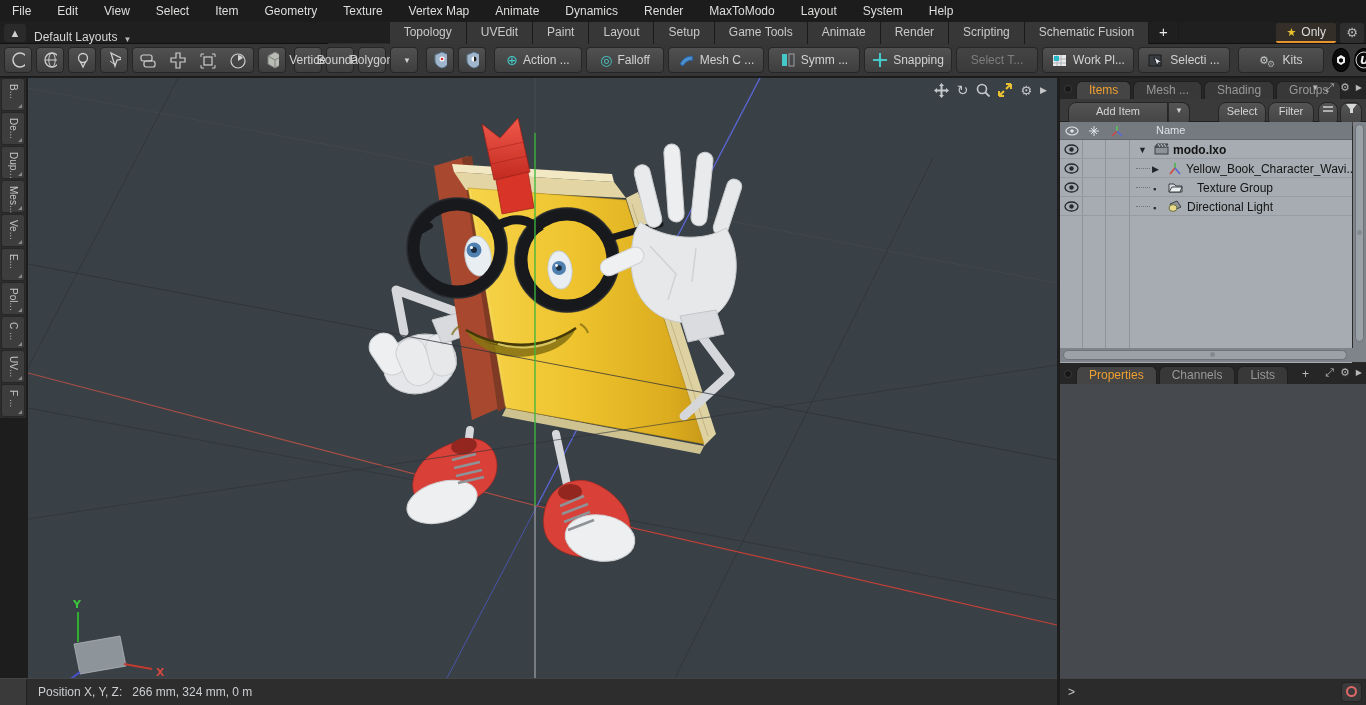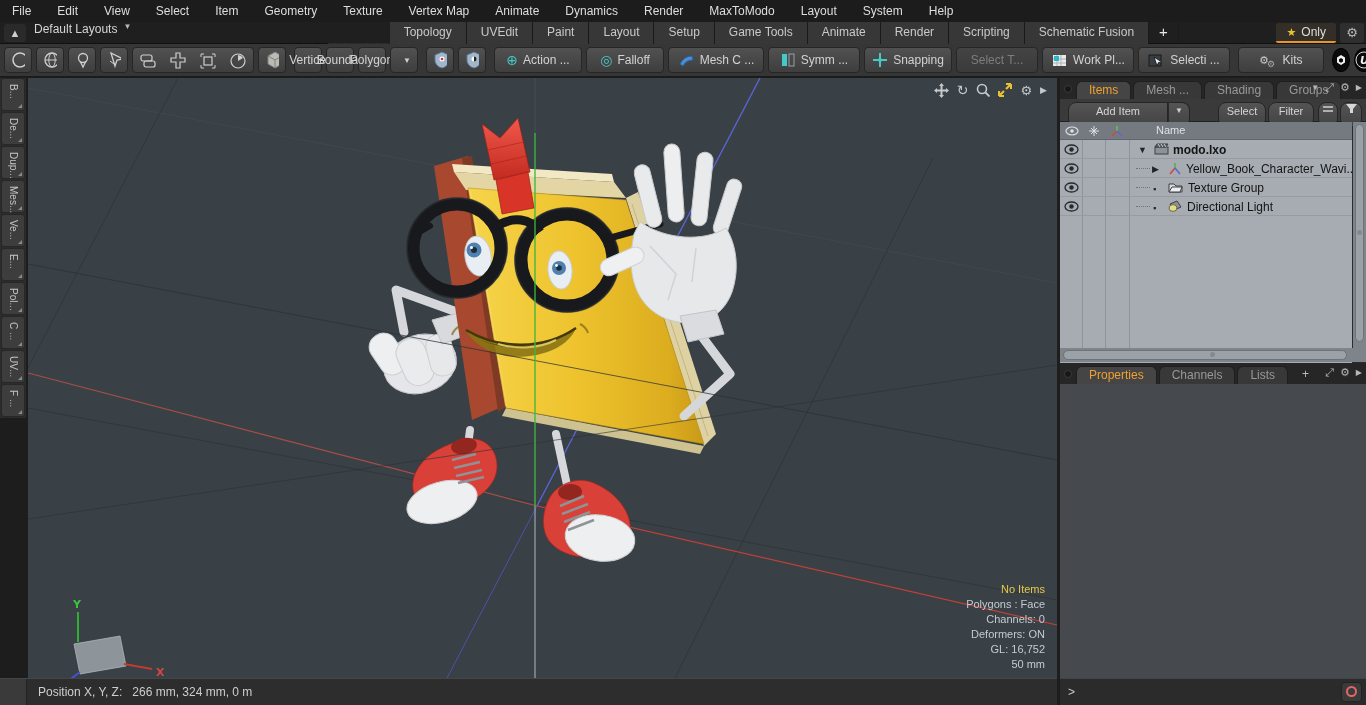--- a/index.html
+++ b/index.html
@@ -7,21 +7,21 @@
     font-family:"Liberation Sans","DejaVu Sans",sans-serif; -webkit-font-smoothing:antialiased; }
   .abs { position:absolute; }
 
   
   #menubar { left:0; top:0; width:1366px; height:22px; background:#1c1c1c; display:flex; align-items:center; gap:26px; padding-left:12px; }
   #menubar .menu-item { color:#dededd; font-size:12px; cursor:default; }
 
   
   #layoutbar { left:0; top:22px; width:1366px; height:22px; background:#1f1f1f; border-bottom:1px solid #111; }
   #pin-up-btn { left:4px; top:2px; width:22px; height:18px; background:#2a2a2a; border-radius:3px; color:#cfcfcf; font-size:11px; text-align:center; line-height:18px; }
-  #layout-selector { left:34px; top:0; height:22px; display:flex; align-items:flex-start; gap:6px; color:#d6d6d6; font-size:12px; }
+  #layout-selector { left:34px; top:0; height:22px; display:flex; align-items:flex-end; gap:6px; color:#d6d6d6; font-size:12px; }
   #layout-selector .caret { font-size:8px; color:#b9b9b9; }
   #layout-tabs { left:328px; top:0; height:22px; display:flex; }
   .layout-tab { height:22px; padding:0 14px; background:#373737; border-right:1px solid #1a1a1a; color:#c9c9c9; font-size:12px; line-height:21px; }
   .layout-tab.active { background:#2b2b2b; color:#e6e6e6; border-bottom:2px solid #e8952e;margin-top:21px; }
   .layout-tab.addtab { background:transparent; color:#e8e8e8; font-size:15px; line-height:20px; padding:0 10px; }
   #only-btn { right:30px; top:1px; height:20px; padding:0 10px; background:#332f28; border-bottom:2px solid #e8952e; color:#dcdcdc; font-size:12px; line-height:18px; border-radius:2px; display:flex; align-items:center; gap:5px; }
   #only-btn .star { color:#e8c030; font-size:11px; }
   #layout-gear-btn { right:2px; top:1px; width:24px; height:20px; background:#2e2e2e; border-radius:3px; color:#b8b8b8; text-align:center; line-height:19px; font-size:13px; }
 
   
@@ -474,28 +474,20 @@
         <circle cx="6" cy="6" r="4.5" fill="none" stroke="#c6c8ca" stroke-width="1.6"></circle>
         <line x1="9.5" y1="9.5" x2="13.5" y2="13.5" stroke="#c6c8ca" stroke-width="1.8"></line>
       </svg>
     <svg width="14" height="14">
         <path d="M1,13 L6,8 M8,6 L13,1 M13,1 h-5 M13,1 v5 M1,13 v-5 M1,13 h5" stroke="#e8c030" stroke-width="2.2" fill="none"></path>
       </svg>
     <span style="font-size:13px">⚙</span>
     <span style="font-size:9px">▶</span>
   </div>
 
-  <div id="vp-stats" class="abs">
-    <div class="hl">No Items</div>
-    <div>Polygons : Face</div>
-    <div>Channels: 0</div>
-    <div>Deformers: ON</div>
-    <div>GL: 16,752</div>
-    <div>50 mm</div>
-  </div>
 </div>
 
 <div id="rightpanel" class="abs">
 
   <div class="ptabstrip" style="top:0">
     <div class="tab-dot"></div>
     <div class="ptab active">Items</div>
     <div class="ptab">Mesh ...</div>
     <div class="ptab">Shading</div>
     <div class="ptab">Groups</div>
@@ -578,21 +570,21 @@
       <svg class="il-eye" width="15" height="11">
           <ellipse cx="7.5" cy="5.5" rx="6.5" ry="4.5" fill="none" stroke="#26292d" stroke-width="1.3"></ellipse>
           <circle cx="7.5" cy="5.5" r="2.2" fill="#26292d"></circle>
         </svg>
       <span class="tree-dots" style="left:76px"></span>
       <span class="tw" style="left:93px;top:6px">▪</span>
       <svg class="abs" style="left:108px;top:3px" width="15" height="12">
           <path d="M1,3 H6 L8,5 H14 V11 H1 Z" fill="#d8dce0" stroke="#3c4044"></path>
           <path d="M1,11 L4,6 H14 L12,11 Z" fill="#eceef0" stroke="#3c4044"></path>
         </svg>
-      <span class="nm" style="left:128px">Texture Group</span>
+      <span class="nm" style="left:137px">Texture Group</span>
     </div>
 
     <div class="il-row" style="top:75px">
       <svg class="il-eye" width="15" height="11">
           <ellipse cx="7.5" cy="5.5" rx="6.5" ry="4.5" fill="none" stroke="#26292d" stroke-width="1.3"></ellipse>
           <circle cx="7.5" cy="5.5" r="2.2" fill="#26292d"></circle>
         </svg>
       <span class="tree-dots" style="left:76px"></span>
       <span class="tw" style="left:93px;top:6px">▪</span>
       <svg class="abs" style="left:108px;top:2px" width="15" height="14">

